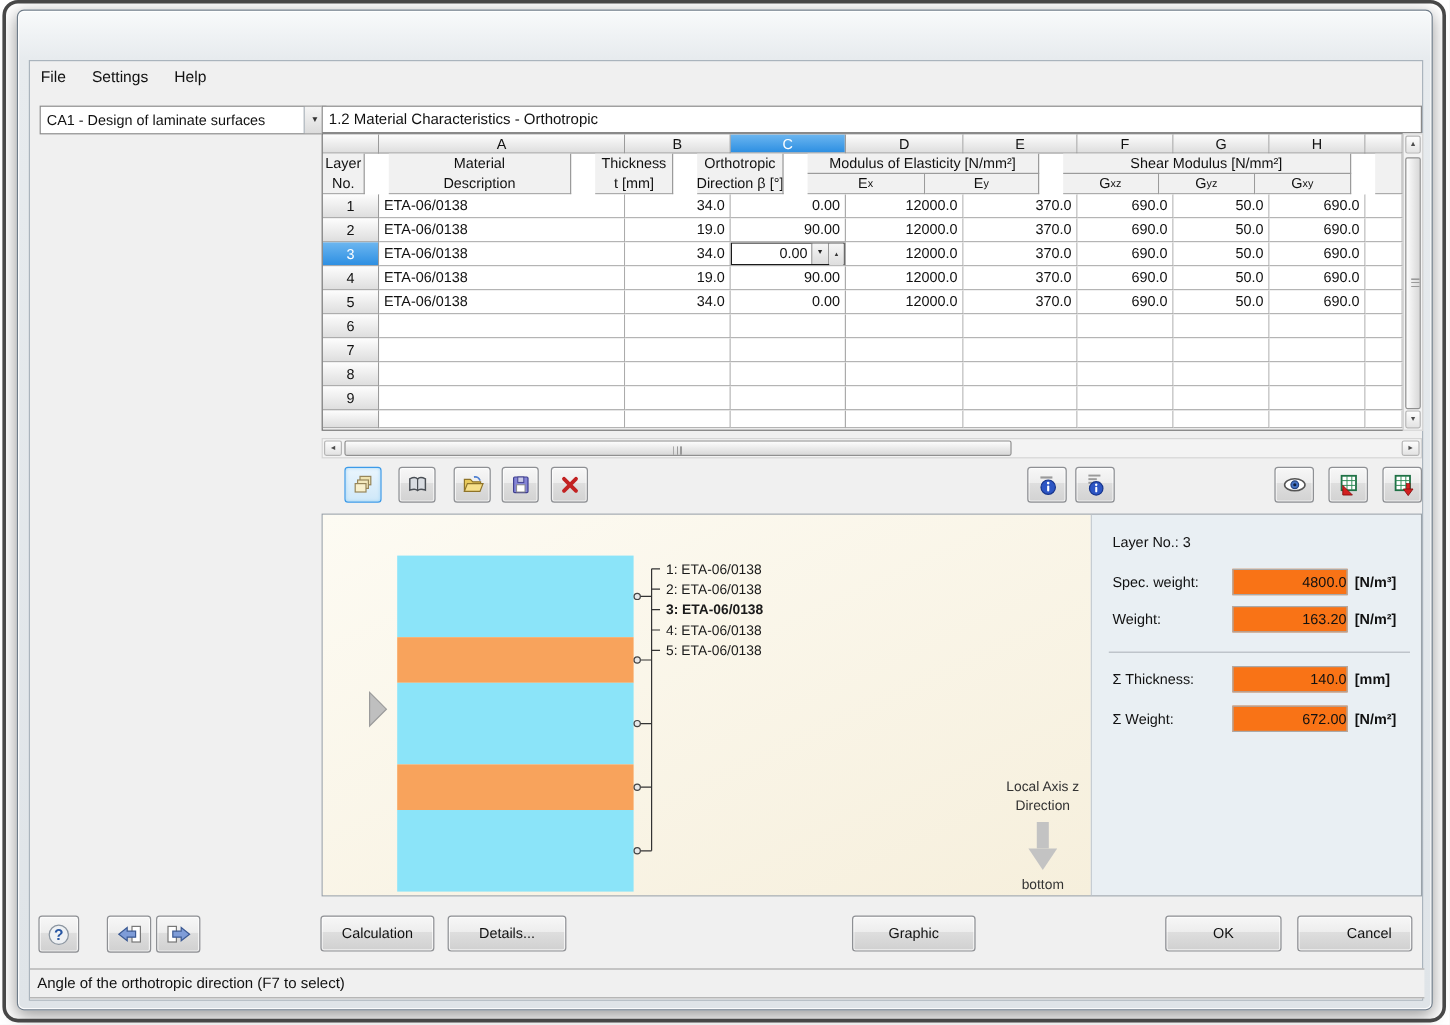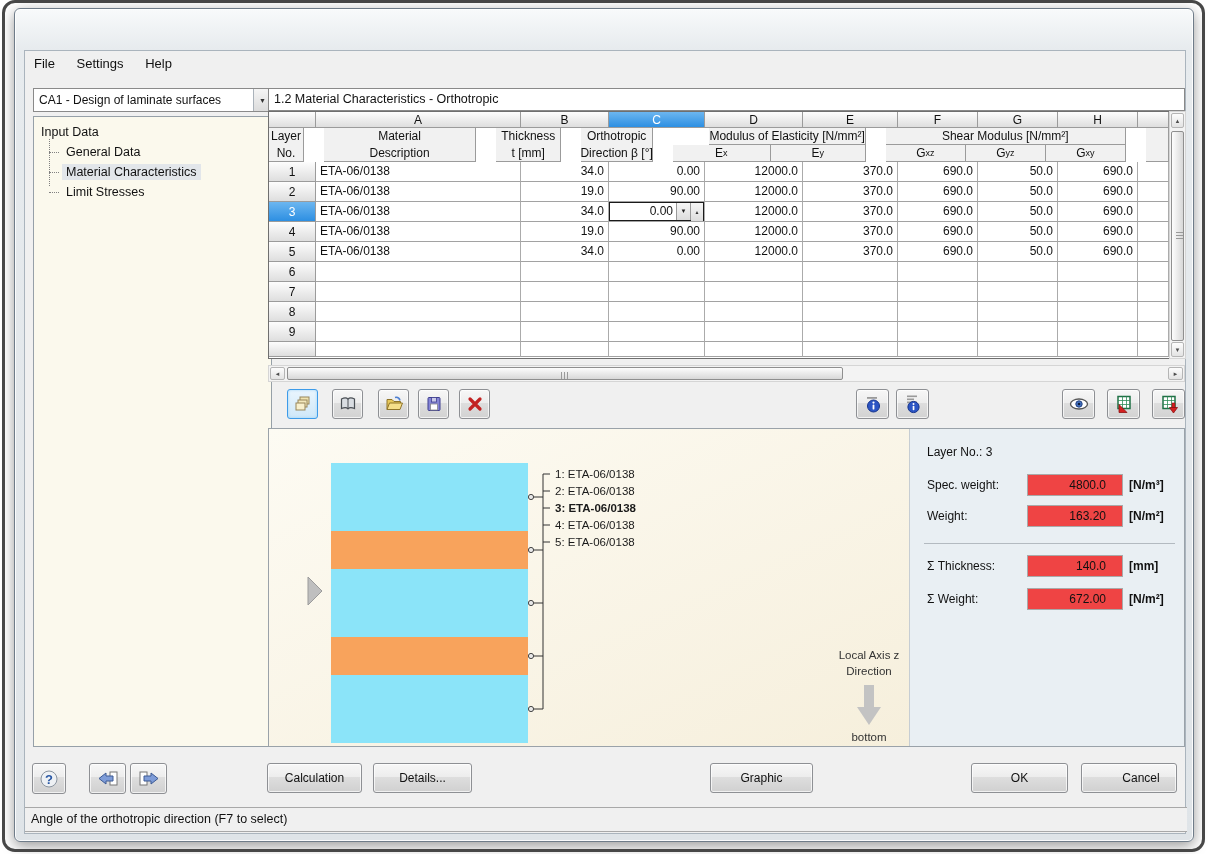--- a/index.html
+++ b/index.html
@@ -131,22 +131,22 @@
   }
   .tbtn.selected { border-color: #3d9be9; background: linear-gradient(#eaf5fd, #cfe8f9); box-shadow: inset 0 0 3px #9fd4f5; }
   .tbtn.wide { width: 33px; }
   
   .lower { position: absolute; left: 243px; top: 377px; width: 917px; height: 319px; border: 1px solid #9aa2a9; display: flex; }
   .draw-area { flex: 1; background: linear-gradient(155deg, #fdfbf3, #f6efdc); position: relative; }
   .info-area { width: 275px; background: #e9eff3; border-left: 1px solid #c6cdd3; position: relative; font-size: 12px; }
   .iheader { position: absolute; left: 17px; top: 16px; }
   .ifield { position: absolute; left: 0; right: 0; height: 22px; }
   .flabel { position: absolute; left: 17px; line-height: 22px; }
-  .ibox { position: absolute; left: 117px; width: 96px; height: 22px; background: #ef4444; border: 1px solid #a9a9a9;
-          text-align: right; line-height: 20px; padding-right: 16px; }
+  .ibox { position: absolute; left: 117px; width: 96px; height: 22px; background: #f97316; border: 1px solid #a9a9a9;
+          text-align: right; line-height: 20px; padding-right: 0; }
   .funit { position: absolute; left: 219px; line-height: 22px; font-weight: bold; }
   .isep { position: absolute; left: 14px; top: 114px; width: 251px; border-top: 1px solid #b3bac0; }
   
   .btn {
     position: absolute; top: 712px; height: 30px;
     background: linear-gradient(#f7f7f7, #ededed 45%, #dedede 46%, #d0d0d0);
     border: 1px solid #8e9094; border-radius: 3px; font-size: 12px;
     display: flex; align-items: center; justify-content: center;
     box-shadow: inset 0 0 0 1px rgba(255,255,255,.7);
   }
@@ -173,36 +173,20 @@
   <div class="client">
     <div class="menubar">
       <span class="menu-item">File</span>
       <span class="menu-item">Settings</span>
       <span class="menu-item">Help</span>
     </div>
 
     <div class="combo">
       <span class="combo-text">CA1 - Design of laminate surfaces</span>
       <span class="combo-arrow">▼</span>
-    </div>
-    <div class="tree">
-      <div class="troot">
-          <span class="lbl">Input Data</span>
-        </div>
-      <div class="tree-children">
-        <div class="tnode">
-            <span class="lbl">General Data</span>
-          </div>
-        <div class="tnode selected">
-            <span class="lbl">Material Characteristics</span>
-          </div>
-        <div class="tnode">
-            <span class="lbl">Limit Stresses</span>
-          </div>
-      </div>
     </div>
 
     <div class="section-title">1.2 Material Characteristics - Orthotropic</div>
     <div id="grid">
         <div class="trow letters">
           <div class="hc" style="width: 47px;"></div>
           <div class="hc letter" style="width: 205px;">A</div>
           <div class="hc letter" style="width: 88px;">B</div>
           <div class="hc letter sel" style="width: 96px;">C</div>
           <div class="hc letter" style="width: 98px;">D</div>
@@ -222,21 +206,21 @@
             <div class="ln">Description</div>
           </div>
           <div class="hc two" style="width: 88px;">
             <div class="ln">Thickness</div>
             <div class="ln">t [mm]</div>
           </div>
           <div class="hc two" style="width: 96px;">
             <div class="ln">Orthotropic</div>
             <div class="ln">Direction β [°]</div>
           </div>
-          <div class="grp" style="width: 193px; align-items: flex-end;">
+          <div class="grp" style="width: 193px;">
             <div class="hc gtop">Modulus of Elasticity [N/mm²]</div>
             <div class="grow">
               <div class="hc sub" style="width: 98px;">
                 <span>E</span>
                 <sub>x</sub>
               </div>
               <div class="hc sub" style="width: 95px;">
                 <span>E</span>
                 <sub>y</sub>
               </div>

